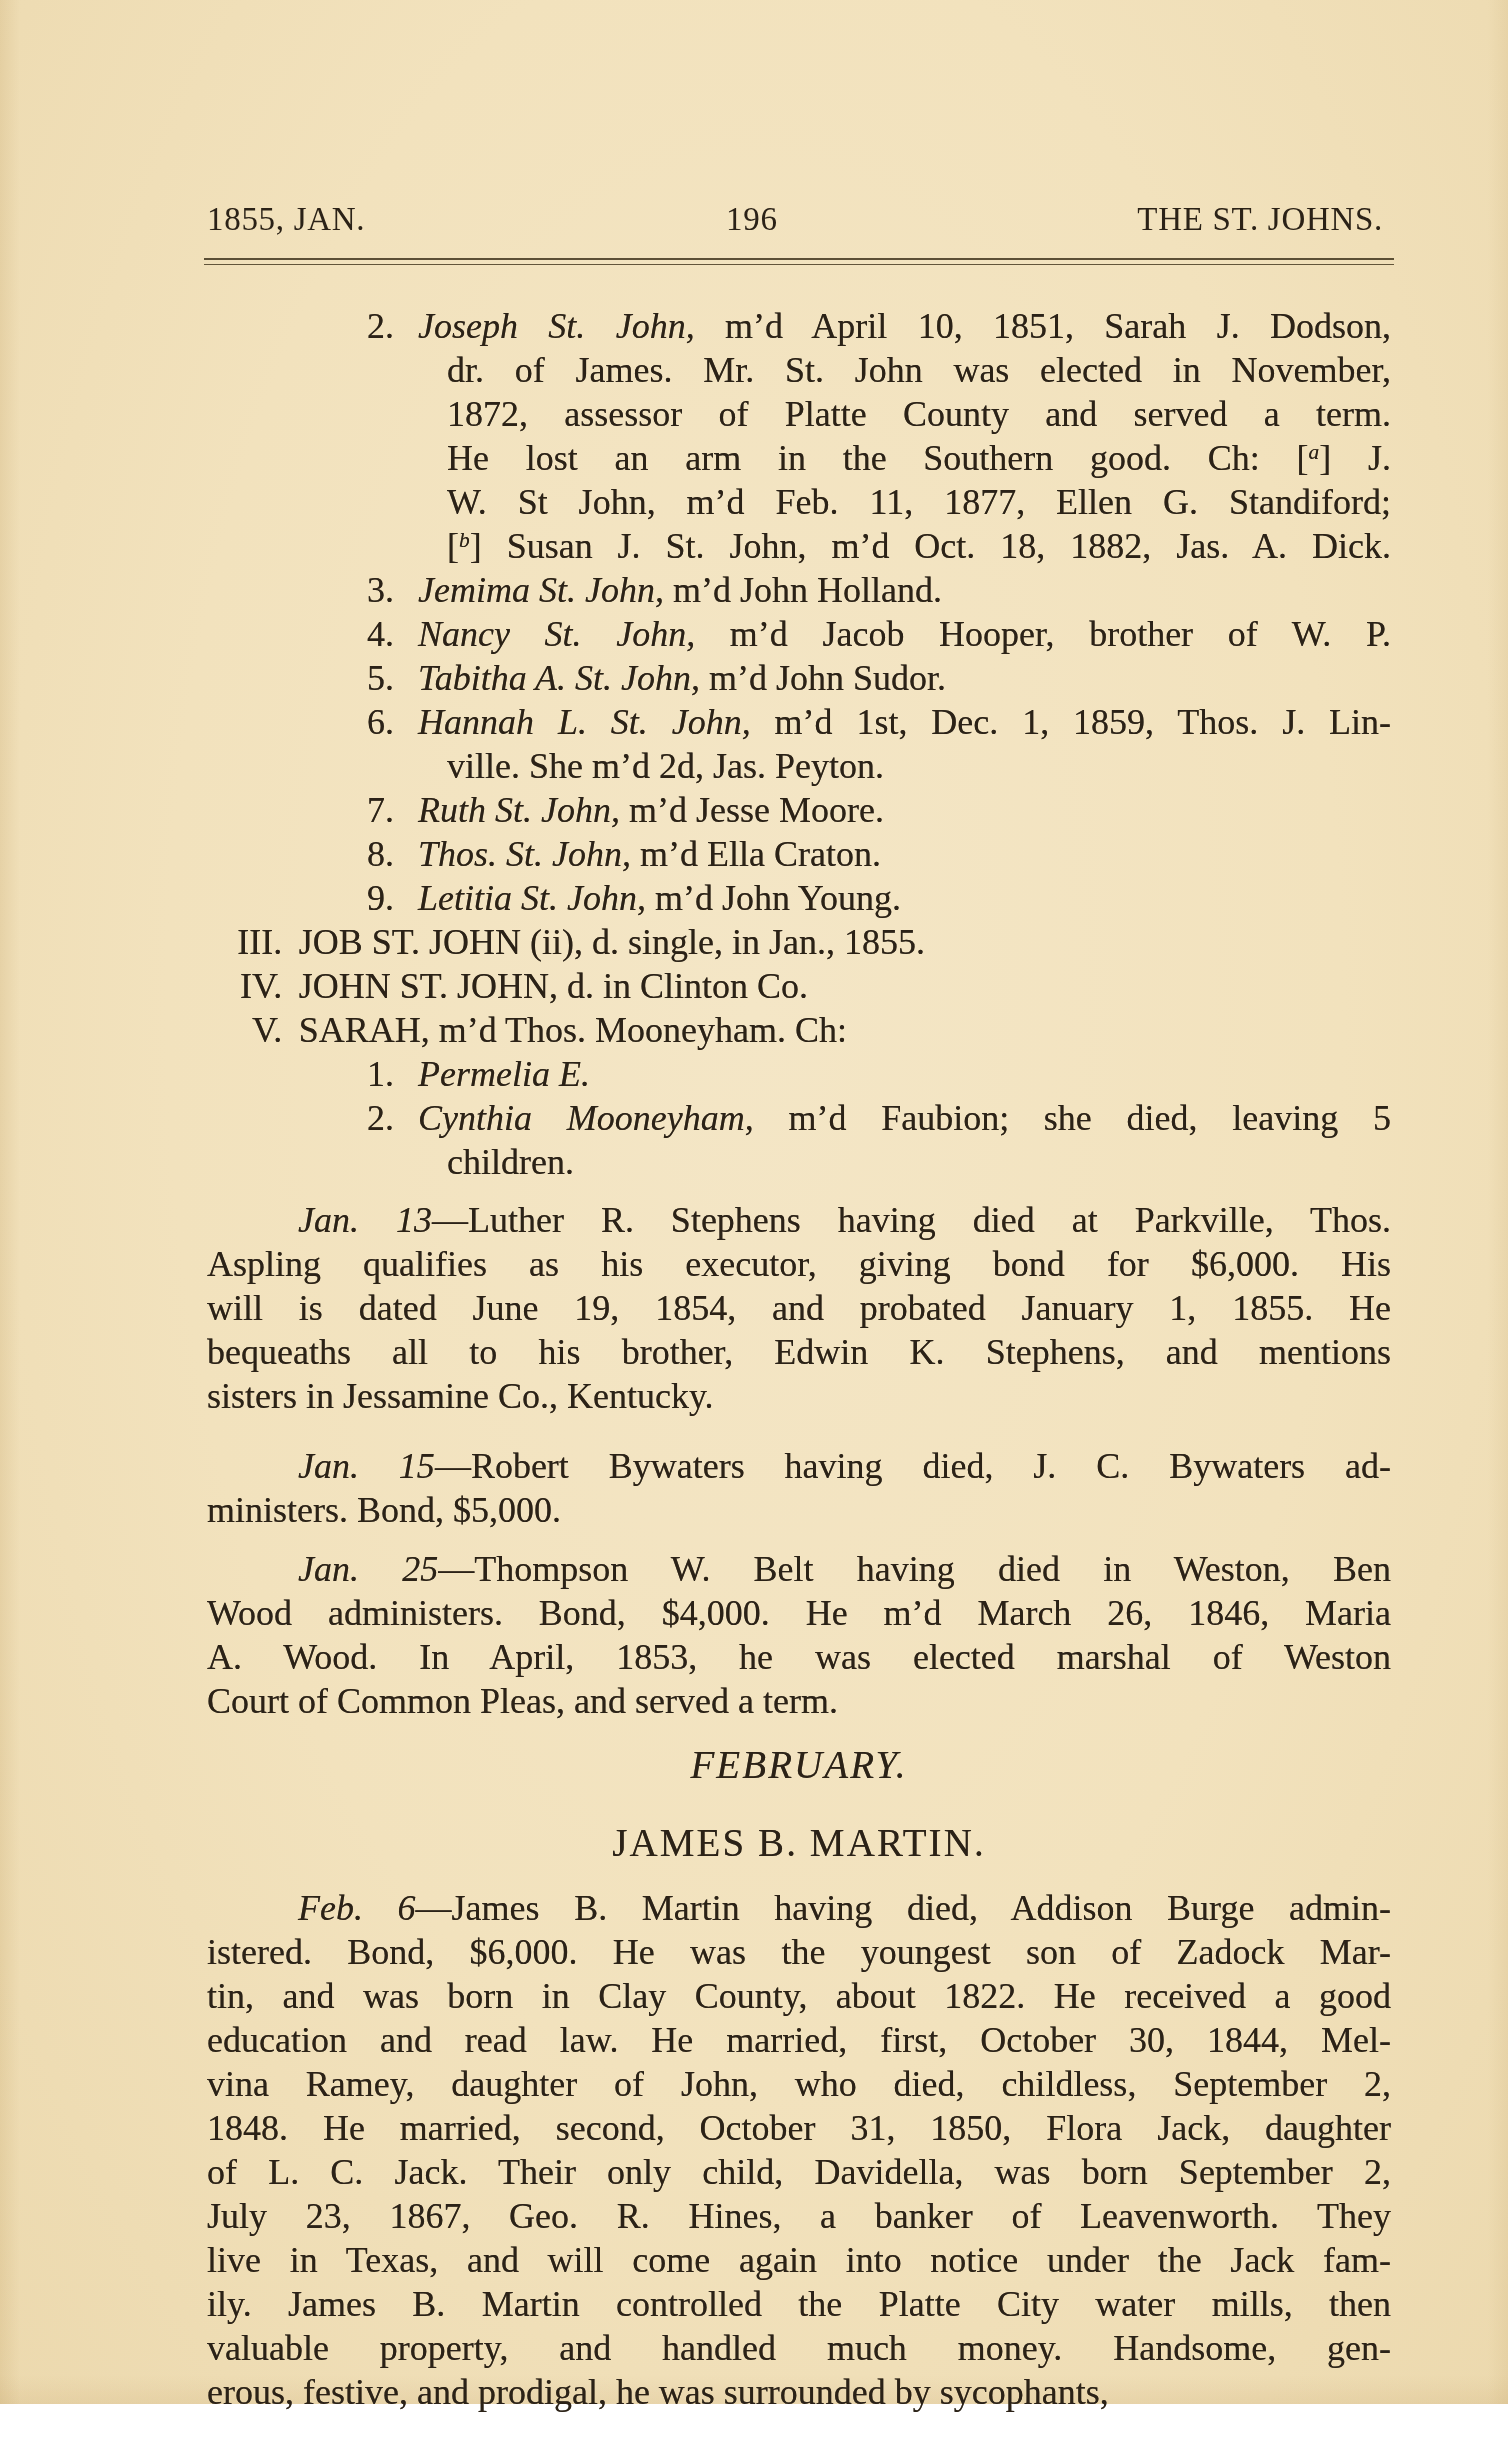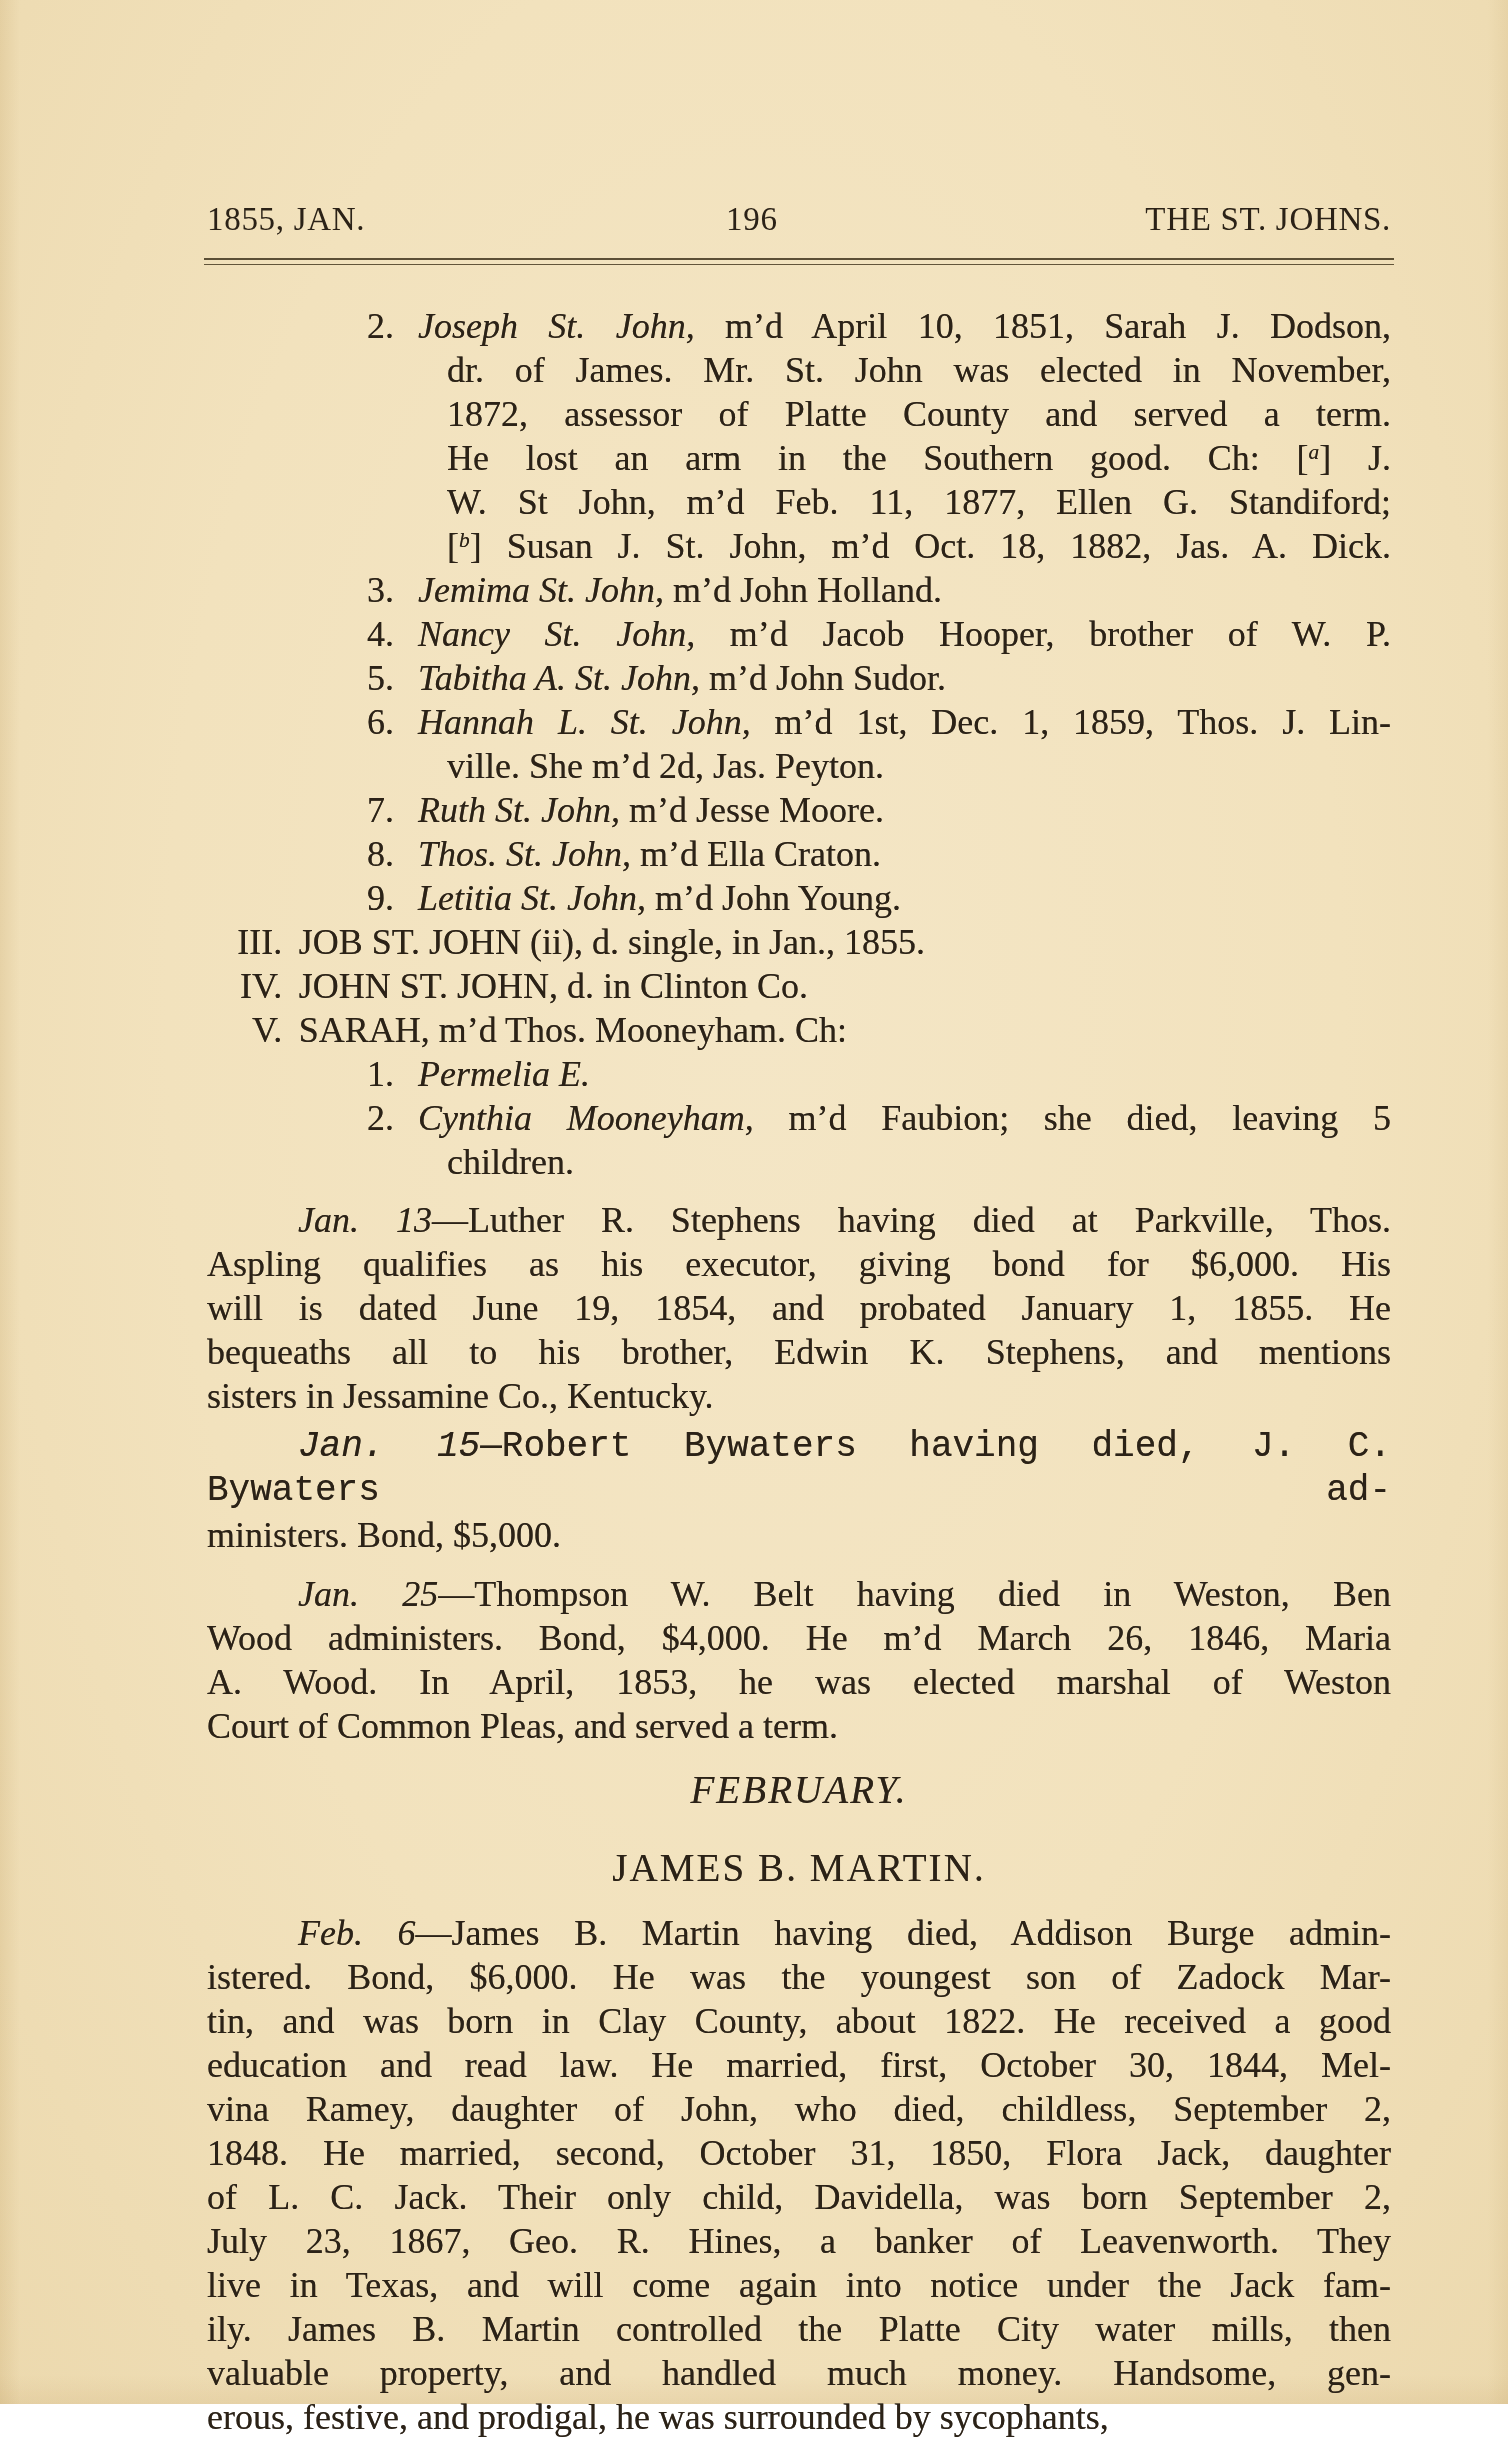--- a/index.html
+++ b/index.html
@@ -16,21 +16,21 @@
       linear-gradient(0deg, rgba(160,120,55,0.10) 0px, rgba(160,120,55,0.0) 28.5px),
       radial-gradient(ellipse at 50% 42%, #f4e6c6 0%, #f2e2bd 55%, #ecd9ae 100%);
     color:#2b2217;
   }
   .hdr{
     position:absolute;top:201px;left:207px;width:1184px;height:43px;
     font-size:33px;letter-spacing:0.7px;
   }
   .hdr .hl{position:absolute;left:0;top:0;}
   .hdr .hc{position:absolute;left:519px;top:0;}
-  .hdr .hr{position:absolute;right:0;top:0;}
+  .hdr .hr{position:absolute;right:8px;top:0;}
   .rule{
     position:absolute;top:258px;left:204px;width:1190px;height:4.3px;
     border-top:2.1px solid #42361f;border-bottom:1.4px solid #4a3d24;
     opacity:0.85;
   }
   .text{
     position:absolute;top:304px;left:207px;width:1184px;
     font-size:36px;line-height:44px;
     text-shadow:0 0 0.4px rgba(43,34,23,0.65);
   }
@@ -77,21 +77,21 @@
       <div class="line t-roman"><span class="mk mk-roman">IV.</span><span>JOHN ST. JOHN, d. in Clinton Co.</span></div>
       <div class="line t-roman"><span class="mk mk-roman">V.</span><span>SARAH, m’d Thos. Mooneyham. Ch:</span></div>
       <div class="line t-num"><span class="mk mk-num">1.</span><span class="it">Permelia E.</span></div>
       <div class="line t-num j"><span class="mk mk-num">2.</span><span class="it">Cynthia Mooneyham,</span><span> m’d Faubion; she died, leaving 5</span></div>
       <div class="line t-cont"><span>children.</span></div>
       <div class="line t-para j" style="margin-top: 14.3px;"><span class="it">Jan. 13</span><span>—Luther R. Stephens having died at Parkville, Thos.</span></div>
       <div class="line t-body j"><span>Aspling qualifies as his executor, giving bond for $6,000. His</span></div>
       <div class="line t-body j"><span>will is dated June 19, 1854, and probated January 1, 1855. He</span></div>
       <div class="line t-body j"><span>bequeaths all to his brother, Edwin K. Stephens, and mentions</span></div>
       <div class="line t-body"><span>sisters in Jessamine Co., Kentucky.</span></div>
-      <div class="line t-para j" style="margin-top: 7px; font-family: Liberation Mono, monospace;"><span class="it">Jan. 15</span><span>—Robert Bywaters having died, J. C. Bywaters ad-</span></div>
+      <div class="line t-para j" style="margin-top: 26px;"><span class="it">Jan. 15</span><span>—Robert Bywaters having died, J. C. Bywaters ad-</span></div>
       <div class="line t-body"><span>ministers. Bond, $5,000.</span></div>
       <div class="line t-para j" style="margin-top: 14.3px;"><span class="it">Jan. 25</span><span>—Thompson W. Belt having died in Weston, Ben</span></div>
       <div class="line t-body j"><span>Wood administers. Bond, $4,000. He m’d March 26, 1846, Maria</span></div>
       <div class="line t-body j"><span>A. Wood. In April, 1853, he was elected marshal of Weston</span></div>
       <div class="line t-body"><span>Court of Common Pleas, and served a term.</span></div>
       <div class="line t-center h" style="margin-top: 20px; font-style: italic;"><span>FEBRUARY.</span></div>
       <div class="line t-center h" style="margin-top: 34px;"><span>JAMES B. MARTIN.</span></div>
       <div class="line t-para j" style="margin-top: 21px;"><span class="it">Feb. 6</span><span>—James B. Martin having died, Addison Burge admin-</span></div>
       <div class="line t-body j"><span>istered. Bond, $6,000. He was the youngest son of Zadock Mar-</span></div>
       <div class="line t-body j"><span>tin, and was born in Clay County, about 1822. He received a good</span></div>

